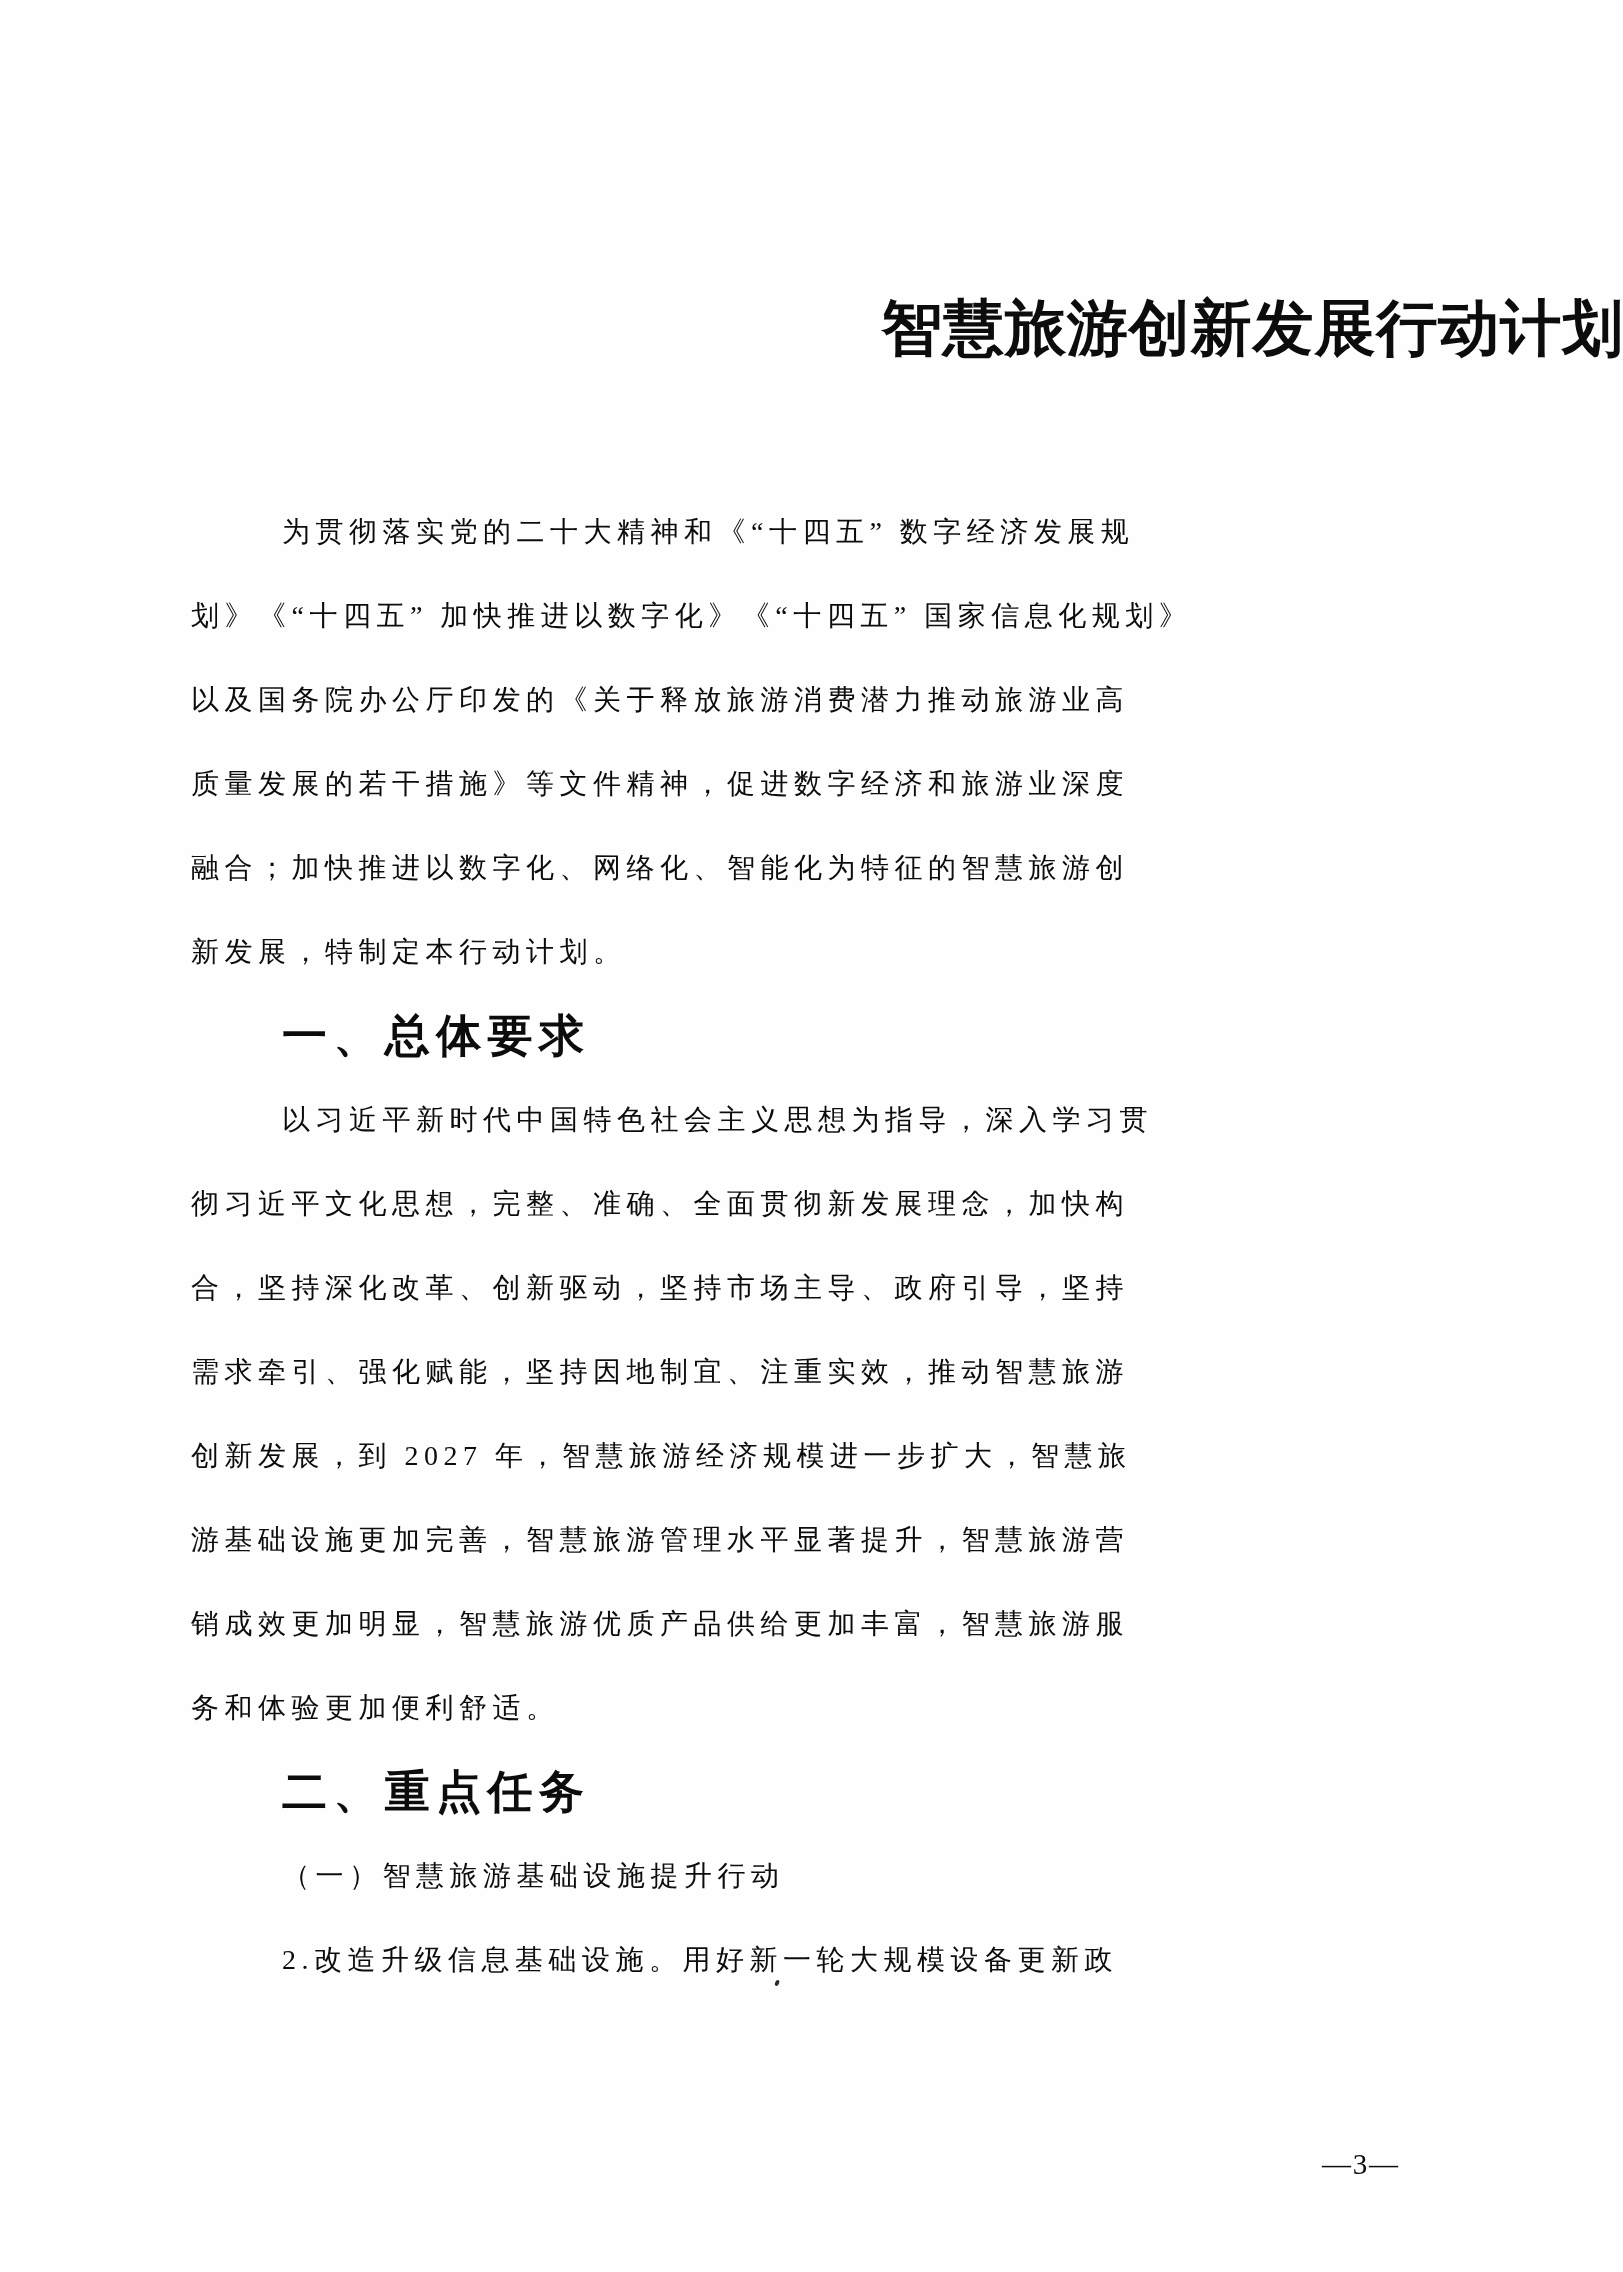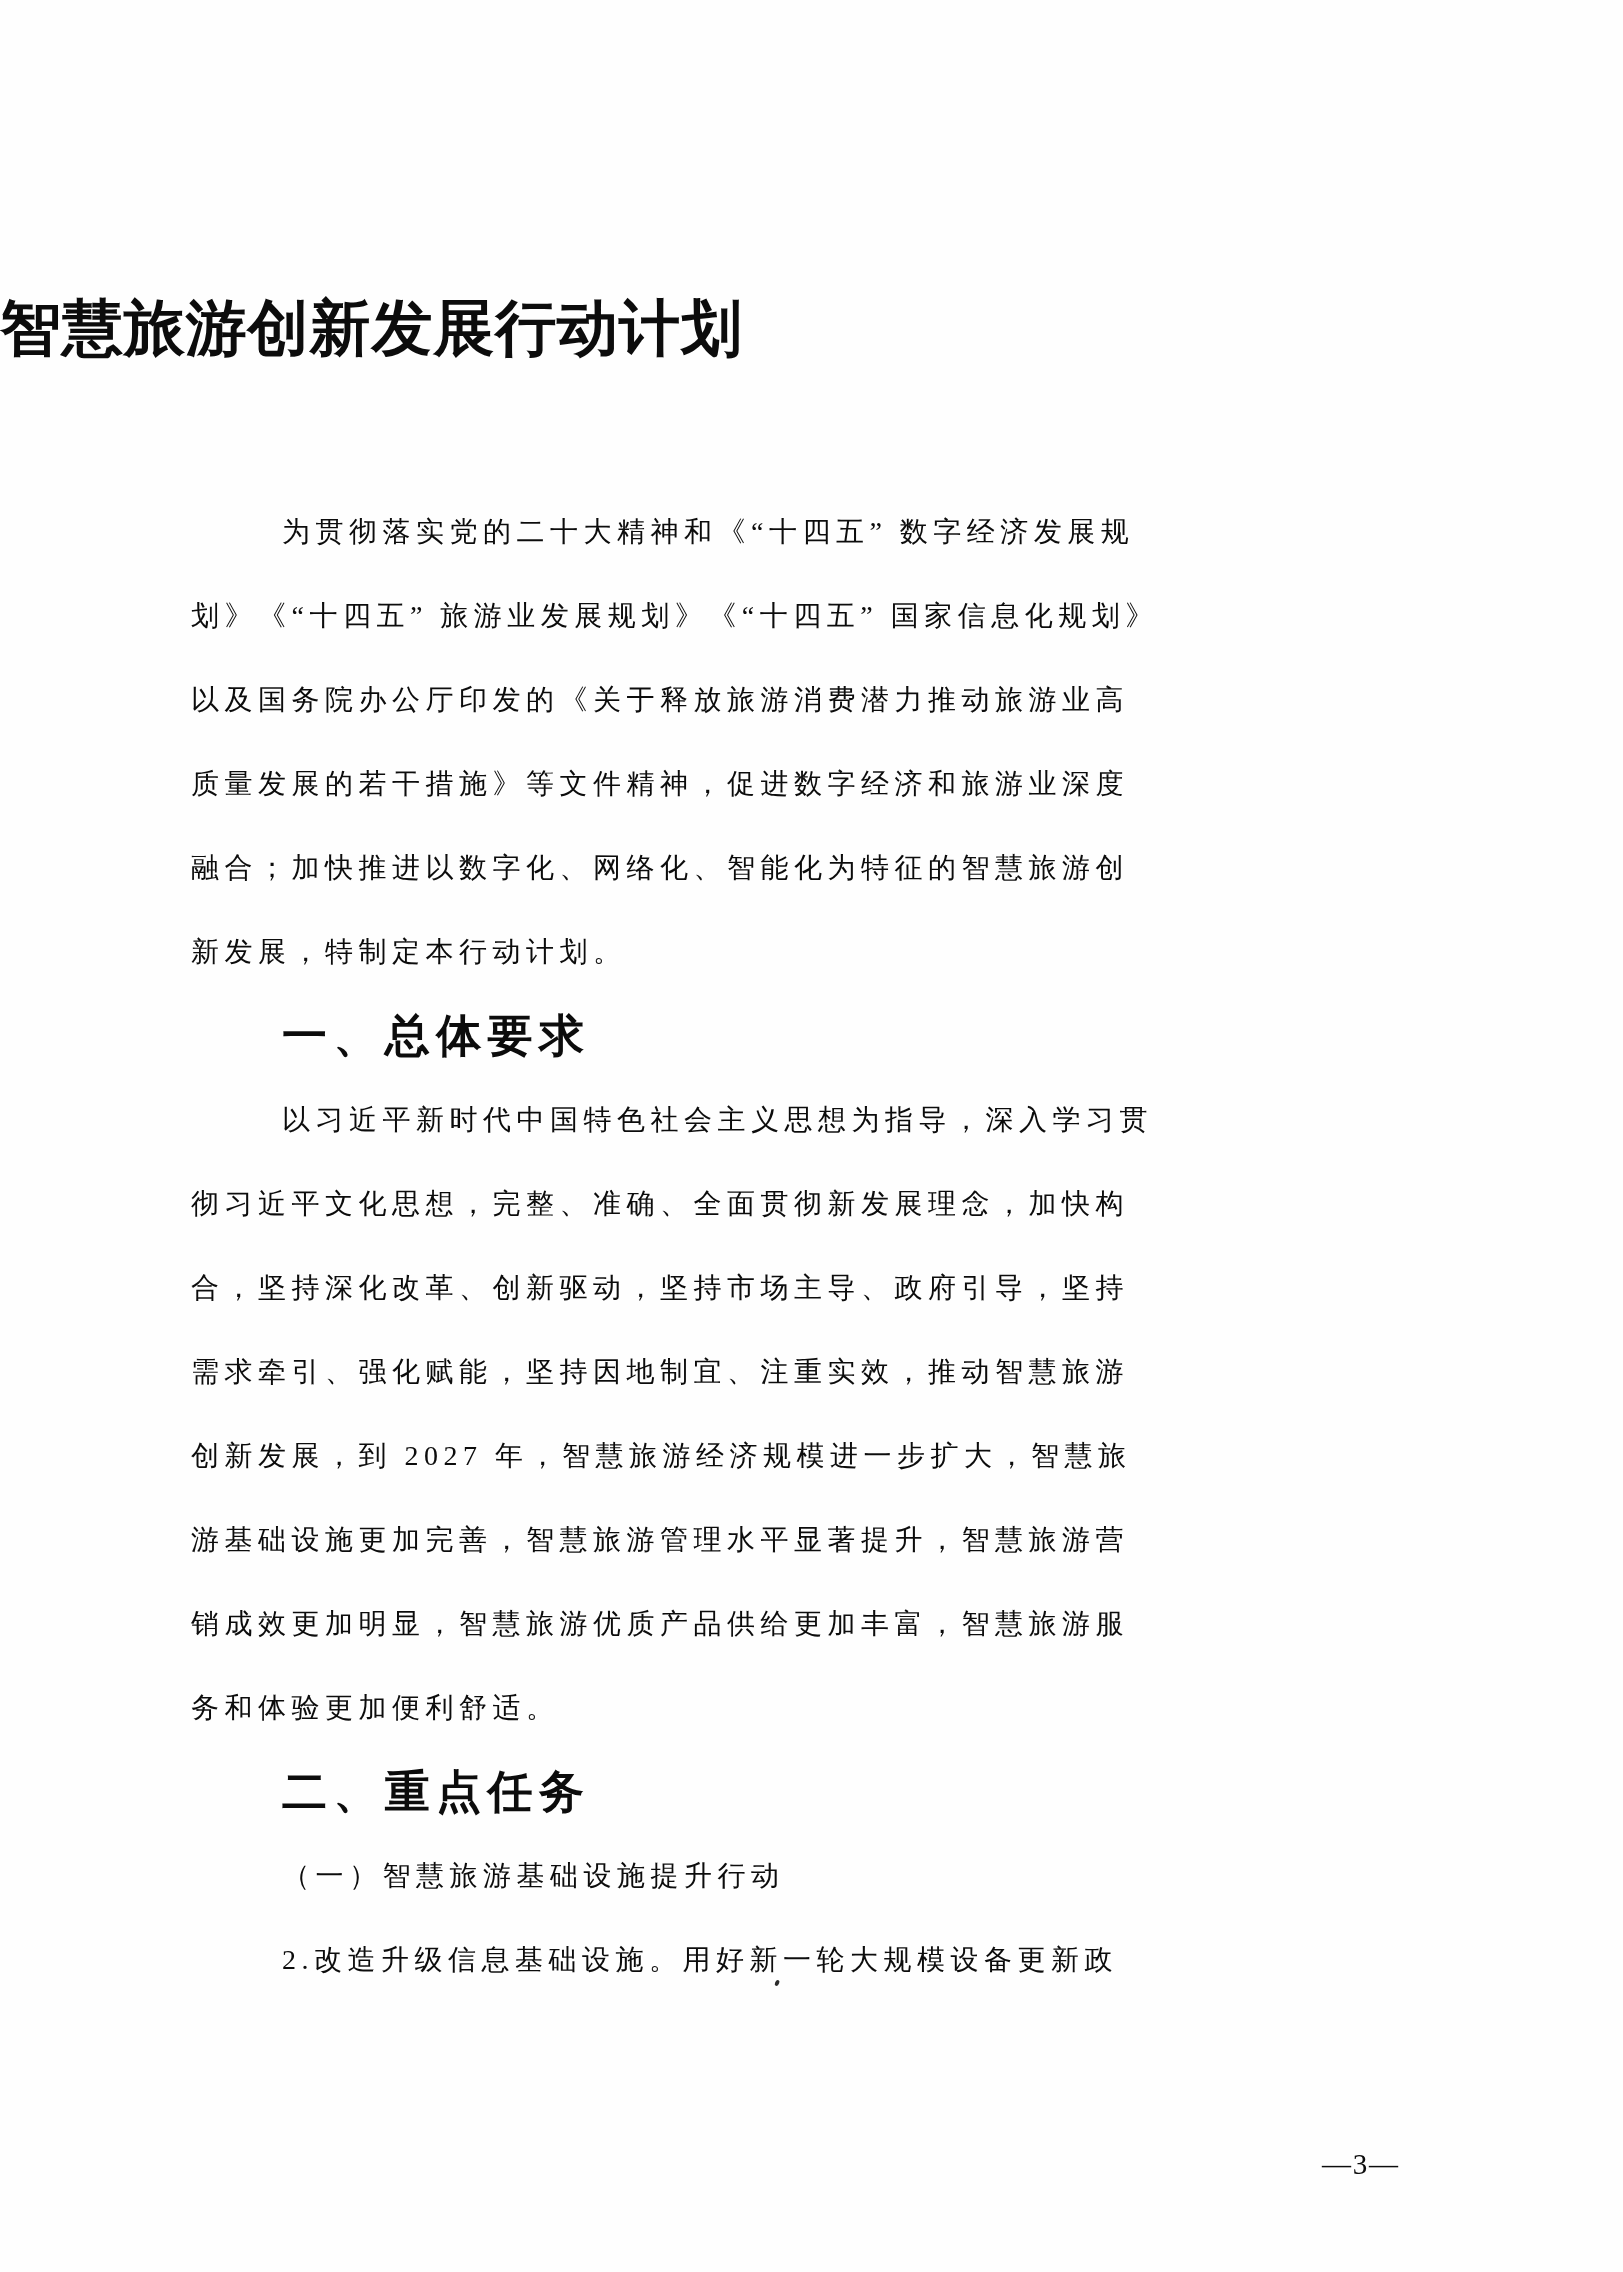--- a/index.html
+++ b/index.html
@@ -13,21 +13,21 @@
     height: 2297px;
     background: #fefefe;
     color: #0c0c0c;
     overflow: hidden;
   }
   .doc-title {
     position: absolute;
     top: 283px;
     left: 0;
     width: 100%;
-    text-align: left;
+    text-align: right;
     font-family: "Liberation Serif", "DejaVu Serif", serif;
     font-weight: 700;
     font-size: 61px;
     line-height: 91px;
     letter-spacing: 0.9px;
     white-space: nowrap;
   }
   .body-block {
     position: absolute;
     top: 490px;
@@ -77,21 +77,21 @@
 </style>
 </head>
 <body>
 
 <div class="page">
 
   <div class="doc-title">智慧旅游创新发展行动计划</div>
 
   <div class="body-block">
     <div class="line indent">为贯彻落实党的二十大精神和《“十四五” 数字经济发展规</div>
-    <div class="line">划》《“十四五” 旅游业发展规划》《“十四五” 国家信息化规划》</div>
+    <div class="line">划》《“十四五” 加快推进以数字化》《“十四五” 国家信息化规划》</div>
     <div class="line">以及国务院办公厅印发的《关于释放旅游消费潜力推动旅游业高</div>
     <div class="line">质量发展的若干措施》等文件精神，促进数字经济和旅游业深度</div>
     <div class="line">融合；加快推进以数字化、网络化、智能化为特征的智慧旅游创</div>
     <div class="line">新发展，特制定本行动计划。</div>
     <div class="line indent heading">一、总体要求</div>
     <div class="line indent">以习近平新时代中国特色社会主义思想为指导，深入学习贯</div>
     <div class="line">彻习近平文化思想，完整、准确、全面贯彻新发展理念，加快构</div>
     <div class="line">合，坚持深化改革、创新驱动，坚持市场主导、政府引导，坚持</div>
     <div class="line">需求牵引、强化赋能，坚持因地制宜、注重实效，推动智慧旅游</div>
     <div class="line">创新发展，到 2027 年，智慧旅游经济规模进一步扩大，智慧旅</div>

